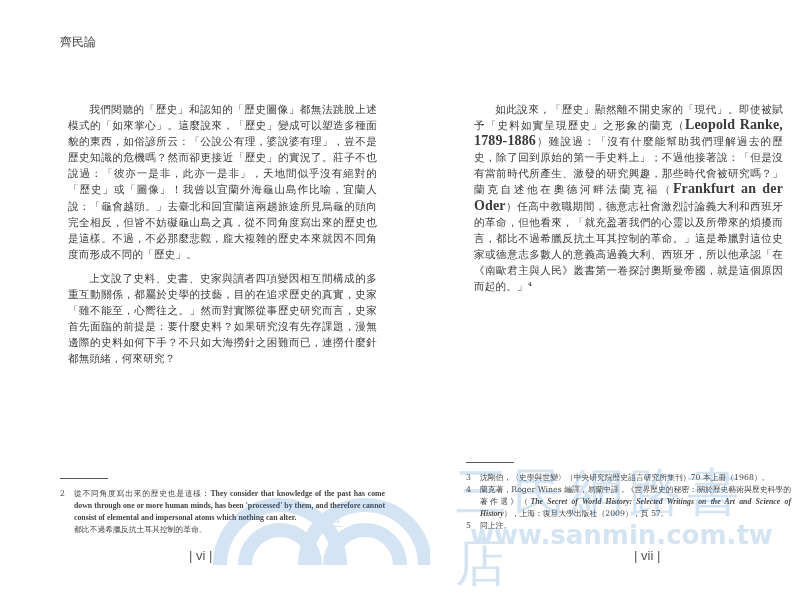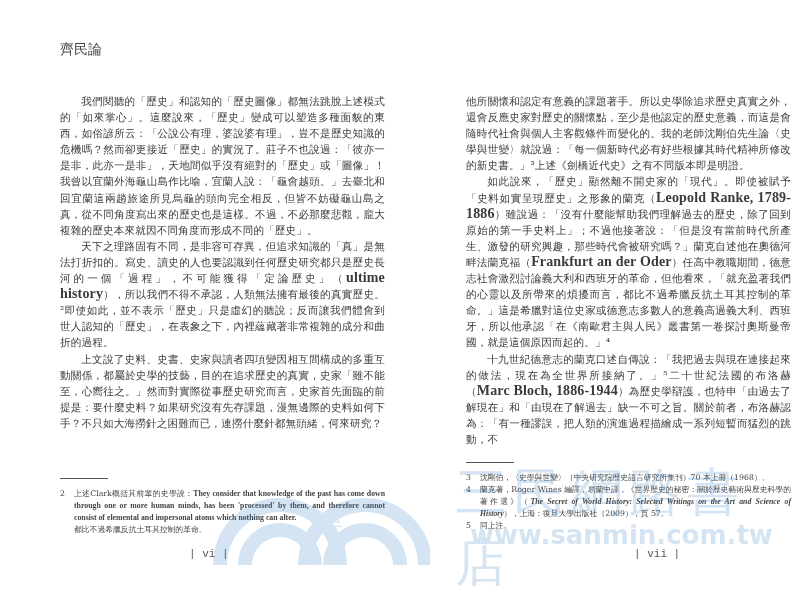--- a/index.html
+++ b/index.html
@@ -1,46 +1,46 @@
 <!DOCTYPE html>
 <html><head>
 <meta charset="utf-8">
 <style>
   html, body { margin:0; padding:0; }
   body {
     width:800px; height:593px; background:#ffffff; position:relative; overflow:hidden;
     font-family:"DejaVu Serif","Liberation Serif",serif; color:#3a3a3a;
   }
   .running-head {
-    position:absolute; left:60px; top:41px; font-size:14px; color:#444;
+    position:absolute; left:60px; top:34px; font-size:12px; color:#444;
   }
   .page { position:absolute; top:93px; width:325px; }
   .page.left { left:60px; }
   .page.right { left:466px; }
   .body-text p {
-    margin:0; font-size:10.6px; line-height:16.1px; text-align:justify;
+    margin:8px; font-size:10.6px; line-height:16.1px; text-align:justify;
     letter-spacing:0.15px; color:#3b3b3b;
   }
   .body-text p.indent { text-indent:2em; }
   .body-text p.noindent { text-indent:0; }
   .latin { font-family:"Liberation Serif",serif; font-weight:bold; font-size:14px; }
   .fn-rule {
     position:absolute; width:48px; height:0; border-top:1px solid #555;
   }
   .footnotes { position:absolute; width:325px; }
   .footnote {
     display:flex; font-size:7.8px; line-height:12px; color:#444; margin:0;
   }
   .footnote .num { width:14px; flex:0 0 14px; }
   .footnote .txt { flex:1; text-align:justify; }
   .footnote .en { font-family:"Liberation Serif",serif; font-weight:bold; }
   .footnote .it { font-family:"Liberation Serif",serif; font-style:italic; font-weight:bold; }
   .page-num {
-    position:absolute; top:548px; font-size:11px; color:#555;
-    font-family:Liberation Mono, monospace;
+    position:absolute; top:548px; font-size:13px; color:#555;
+    font-family:Liberation Sans, sans-serif;
   }
   .watermark {
     position:absolute; left:210px; top:460px; width:560px; height:110px;
     pointer-events:none; opacity:0.22;
   }
   .wm-text-cn {
     position:absolute; left:245px; top:-2px; font-size:52px; color:#3e86c6;
     font-family:"DejaVu Sans",sans-serif; letter-spacing:6px;
   }
   .wm-text-url {
@@ -52,37 +52,34 @@
     font-family:"DejaVu Sans",sans-serif;
   }
 </style>
 </head>
 <body>
 
 <div class="running-head">齊民論</div>
 
 <div class="page left body-text">
   <p class="indent">我們閱聽的「歷史」和認知的「歷史圖像」都無法跳脫上述模式的「如來掌心」。這麼說來，「歷史」變成可以塑造多種面貌的東西，如俗諺所云：「公說公有理，婆說婆有理」，豈不是歷史知識的危機嗎？然而卻更接近「歷史」的實況了。莊子不也說過：「彼亦一是非，此亦一是非」，天地間似乎沒有絕對的「歷史」或「圖像」！我曾以宜蘭外海龜山島作比喻，宜蘭人說：「龜會越頭。」去臺北和回宜蘭這兩趟旅途所見烏龜的頭向完全相反，但皆不妨礙龜山島之真，從不同角度寫出來的歷史也是這樣。不過，不必那麼悲觀，龐大複雜的歷史本來就因不同角度而形成不同的「歷史」。</p>
-  <p class="indent"><span>天下之理路固有不同，是非容可存異，但追求知識的「真」是無法打折扣的。寫史、讀史的人也要認識到任何歷史研究都只是歷史長河的一個「過程」，不可能獲得「定論歷史」（</span><span class="latin">ultime history</span><span>），所以我們不得不承認，人類無法擁有最後的真實歷史。²即使如此，並不表示「歷史」只是虛幻的聽說；反而讓我們體會到世人認知的「歷史」，在表象之下，內裡蘊藏著非常複雜的成分和曲折的過程。</span></p>
   <p class="indent">上文說了史料、史書、史家與讀者四項變因相互間構成的多重互動關係，都屬於史學的技藝，目的在追求歷史的真實，史家「雖不能至，心嚮往之。」然而對實際從事歷史研究而言，史家首先面臨的前提是：要什麼史料？如果研究沒有先存課題，漫無邊際的史料如何下手？不只如大海撈針之困難而已，連撈什麼針都無頭緒，何來研究？</p>
 </div>
 
 <div class="fn-rule" style="left:60px; top:478px;"></div>
 <div class="footnotes" style="left:60px; top:488px;">
   <div class="footnote">
     <span class="num">2</span>
-    <span class="txt"><span>上述Clark概括其前輩的史學說：</span><span class="en">They consider that knowledge of the past has come down through one or more human minds, has been 'processed' by them, and therefore cannot consist of elemental and impersonal atoms which nothing can alter.</span><br><span>都比不過希臘反抗土耳其控制的革命。</span></span>
+    <span class="txt"><span>從不同角度寫出來的歷史也是這樣：</span><span class="en">They consider that knowledge of the past has come down through one or more human minds, has been 'processed' by them, and therefore cannot consist of elemental and impersonal atoms which nothing can alter.</span><br><span>都比不過希臘反抗土耳其控制的革命。</span></span>
   </div>
 </div>
 <div class="page-num" style="left:189px;">| vi |</div>
 
 <div class="page right body-text">
-  <p class="noindent">他所關懷和認定有意義的課題著手。所以史學除追求歷史真實之外，還會反應史家對歷史的關懷點，至少是他認定的歷史意義，而這是會隨時代社會與個人主客觀條件而變化的。我的老師沈剛伯先生論〈史學與世變〉就說過：「每一個新時代必有好些根據其時代精神所修改的新史書。」³上述《劍橋近代史》之有不同版本即是明證。</p>
   <p class="indent"><span>如此說來，「歷史」顯然離不開史家的「現代」。即使被賦予「史料如實呈現歷史」之形象的蘭克（</span><span class="latin">Leopold Ranke, 1789-1886</span><span>）雖說過：「沒有什麼能幫助我們理解過去的歷史，除了回到原始的第一手史料上」；不過他接著說：「但是沒有當前時代所產生、激發的研究興趣，那些時代會被研究嗎？」蘭克自述他在奧德河畔法蘭克福（</span><span class="latin">Frankfurt an der Oder</span><span>）任高中教職期間，德意志社會激烈討論義大利和西班牙的革命，但他看來，「就充盈著我們的心靈以及所帶來的煩擾而言，都比不過希臘反抗土耳其控制的革命。」這是希臘對這位史家或德意志多數人的意義高過義大利、西班牙，所以他承認「在《南歐君主與人民》叢書第一卷探討奧斯曼帝國，就是這個原因而起的。」⁴</span></p>
-  <p class="indent"><span>十九世紀德意志的蘭克口述自傳說：「我把過去與現在連接起來的做法，現在為全世界所接納了。」⁵二十世紀法國的布洛赫（</span><span class="latin">Marc Bloch, 1886-1944</span><span>）為歷史學辯護，也特申「由過去了解現在」和「由現在了解過去」缺一不可之旨。關於前者，布洛赫認為：「有一種謬誤，把人類的演進過程描繪成一系列短暫而猛烈的跳動，不</span></p>
 </div>
 
 <div class="fn-rule" style="left:466px; top:462px;"></div>
 <div class="footnotes" style="left:466px; top:472px;">
   <div class="footnote">
     <span class="num">3</span>
     <span class="txt">沈剛伯，〈史學與世變〉（中央研究院歷史語言研究所集刊）70 本上冊（1968）。</span>
   </div>
   <div class="footnote">
     <span class="num">4</span>

